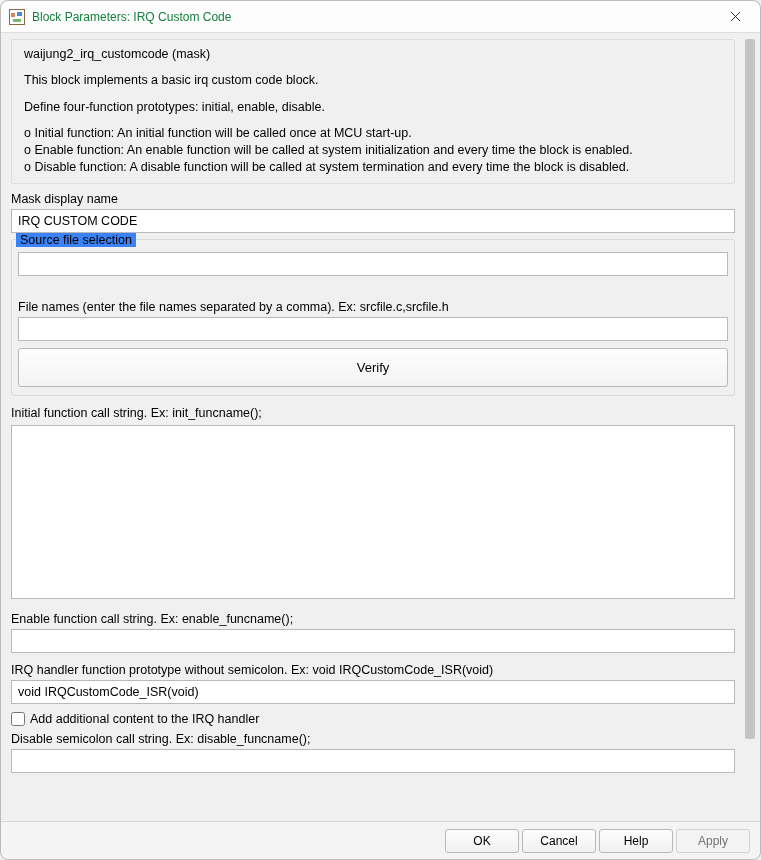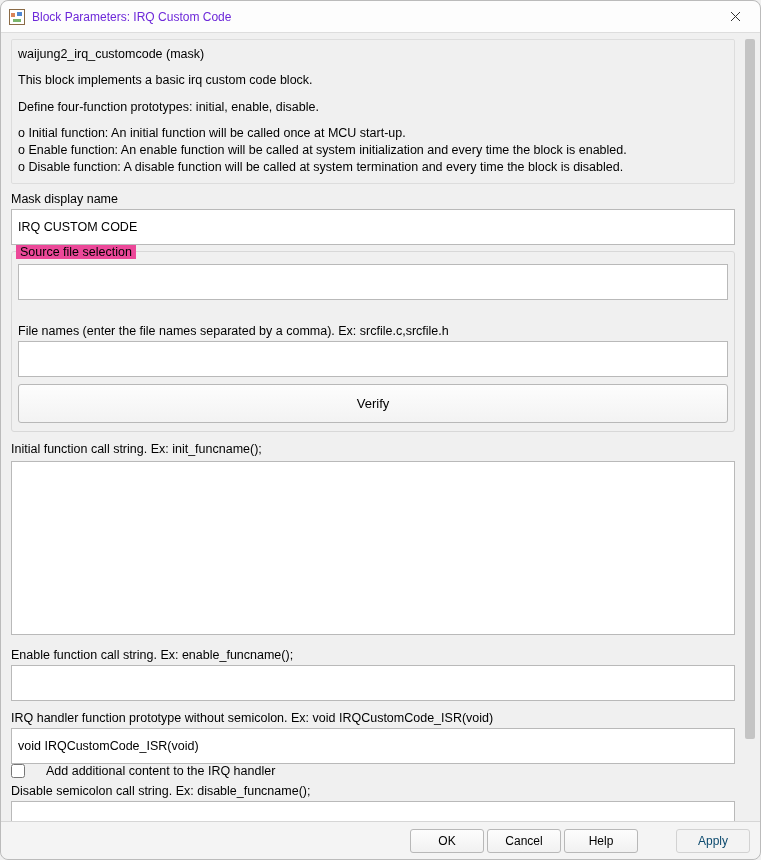--- a/index.html
+++ b/index.html
@@ -23,21 +23,21 @@
     display: flex;
     align-items: center;
     padding: 0 2px 0 8px;
     border-radius: 8px 8px 0 0;
   }
   .titlebar .icon {
     width: 16px; height: 16px;
     margin-right: 7px;
     display: flex; align-items: center; justify-content: center;
   }
-  .titlebar .title { font-size: 12px; color: #6d28d9; }
+  .titlebar .title { font-size: 12px; color: #15803d; }
   .titlebar .spacer { flex: 1; }
   .titlebar .close {
     width: 46px; height: 30px;
     display: flex; align-items: center; justify-content: center;
     font-size: 14px; color: #333;
   }
   .content-area {
     flex: 1;
     display: flex;
     overflow: hidden;
@@ -64,43 +64,43 @@
     background: #c4c4c4;
     border-radius: 2px;
   }
   .desc-box {
     border: 1px solid #ddd;
     background: #f0f0f0;
     padding: 6px 6px 8px 6px;
     margin-bottom: 8px;
     border-radius: 2px;
   }
-  .desc-box p { margin-bottom: 10px; line-height: 1.3; }
+  .desc-box p { margin-bottom: 10px; line-height: 1.3; margin-left: 6px; }
   .desc-box p.noline { margin-bottom: 0px; line-height: 1.35;}
   .label { margin: 4px 0 3px 0; }
   input.text {
     width: 100%;
     border: 1px solid #b9b9b9;
     background: #fff;
     padding: 4px 6px;
     font-family: inherit;
     font-size: 12.5px;
-    height: 36px;
+    height: 24px;
   }
   .group {
     border: 1px solid #d8d8d8;
     border-radius: 3px;
     padding: 6px 6px 8px 6px;
     margin-top: 6px;
     position: relative;
   }
   .group-legend {
     position: relative;
     top: -13px;
-    background: #ec4899;
+    background: #3b82f6;
     padding: 0 4px;
     margin-left: -2px;
     display: inline-block;
   }
   .group-body { margin-top: -8px; }
   .group .label { margin-top: 4px; }
   .verify-btn {
     width: 100%;
     height: 39px;
     border: 1px solid #b8b8b8;
@@ -118,21 +118,22 @@
     padding: 4px 6px;
     font-family: inherit;
     font-size: 12.5px;
     resize: none;
     margin-top: 2px;
   }
   .gap8 { margin-top: 10px; }
   .checkbox-row {
     display: flex;
     align-items: center;
-    gap: 21px;
+    margin-top: 8px;
+    gap: 5px;
   }
   .checkbox-row input[type=checkbox] {
     width: 14px; height: 14px;
   }
   .btnbar {
     height: 38px;
     border-top: 1px solid #d6d6d6;
     background: #f4f4f4;
     display: flex;
     align-items: center;
@@ -145,24 +146,23 @@
     min-width: 74px;
     height: 24px;
     border: 1px solid #b8b8b8;
     background: linear-gradient(#fdfdfd,#f1f1f1);
     border-radius: 3px;
     font-family: inherit;
     font-size: 12px;
     padding: 0 12px;
   }
   .btnbar button.disabled {
-    color: #0c4a6e;
+    color: #737373;
     border-color: #d2d2d2;
     background: #f3f3f3;
-    margin-left: 35px;
   }
   .app-icon-svg { width:16px; height:16px; }
 </style>
 </head>
 <body>
 
 <div class="titlebar">
   <span class="icon">
     <svg class="app-icon-svg" viewBox="0 0 16 16">
       <rect x="0.5" y="0.5" width="15" height="15" fill="#fff" stroke="#8a6a45" stroke-width="1"></rect>

